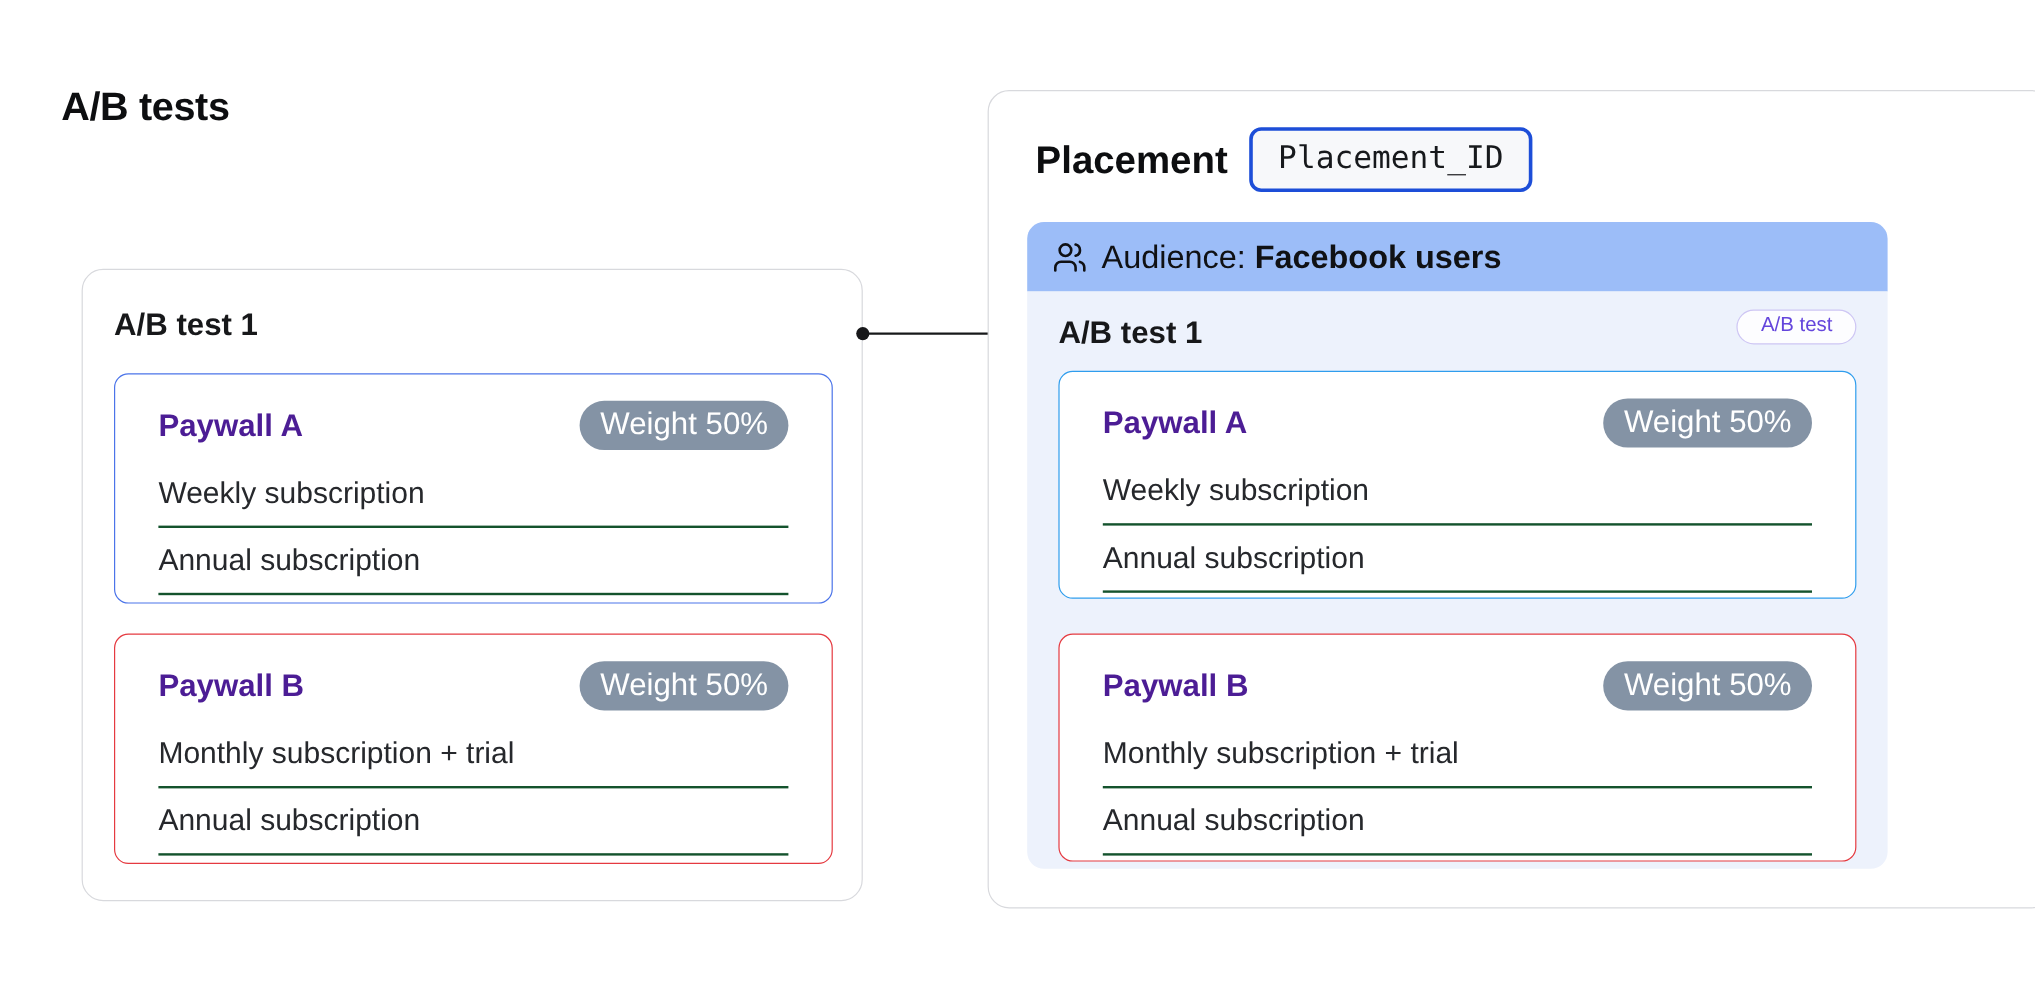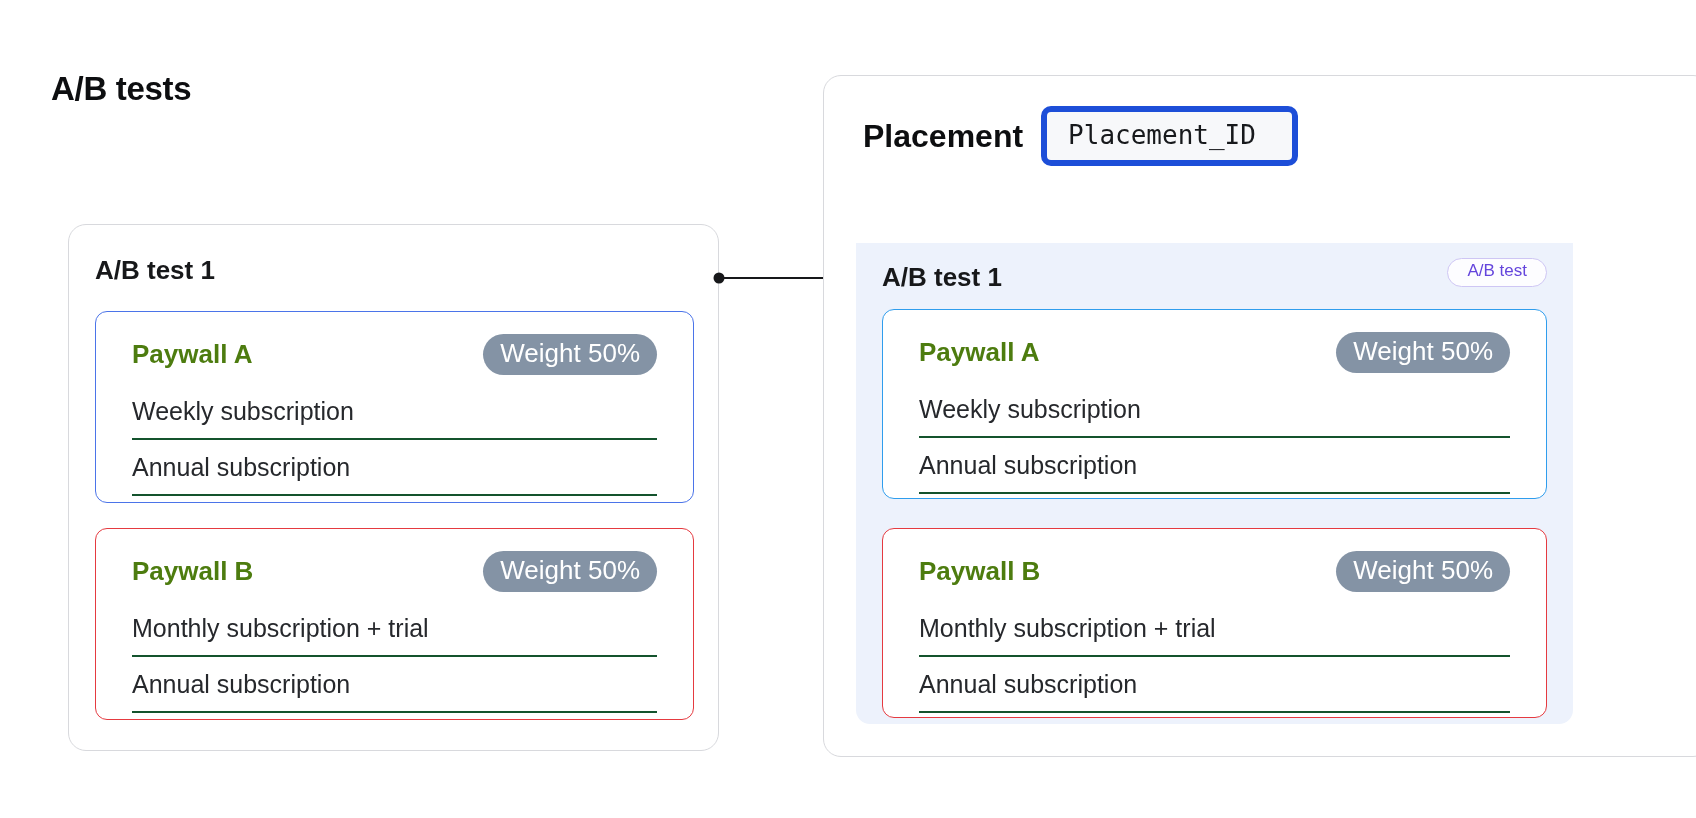--- a/index.html
+++ b/index.html
@@ -31,40 +31,40 @@
   }
   .pos-left-a  { left:26px; top:86px;  width:599px; height:192px; }
   .pos-left-b  { left:26px; top:303px; width:599px; height:192px; }
   .pos-right-a { left:26px; top:66px;  width:665px; height:190px; }
   .pos-right-b { left:26px; top:285px; width:665px; height:190px; }
 
   .paywall-header {
     display:flex; justify-content:space-between; align-items:center;
     margin-bottom:10px; height:40px;
   }
-  .paywall-name { font-size:26px; font-weight:700; color:#4d7c0f; }
+  .paywall-name { font-size:26px; font-weight:700; color:#4c1d95; }
   .weight-badge {
     font-size:26px; color:#ffffff; background:#8493a5;
     padding:4px 17px 6px 17px; border-radius:999px; white-space:nowrap;
   }
   .product-row {
     font-size:25px; line-height:30px; color:#26282c;
     padding:12px 0; border-bottom:2px solid #14532d;
   }
 
   
   .placement-header {
     position:absolute; left:39px; top:30px;
     display:flex; align-items:center; gap:18px;
   }
   .placement-title { font-size:32px; font-weight:700; color:#0d0e10; }
   .placement-id-badge {
     font-family:"DejaVu Sans Mono", monospace; font-size:26px; color:#17191c;
-    background:#f7f8fa; border:6px solid #1d4ed8; border-radius:10px;
-    padding:8px 36px 10px 21px;
+    background:#f7f8fa; border:3px solid #1d4ed8; border-radius:10px;
+    padding:8px 21px 10px 21px;
   }
 
   .audience-bar {
     position:absolute; left:32px; top:109px; width:717px; height:58px;
     background:#9cbdf8; border-radius:14px 14px 0 0;
     display:flex; align-items:center; padding-left:21px; gap:12px;
     font-size:27px; color:#101114;
   }
   .audience-label { font-weight:400; }
   .audience-value { font-weight:700; }
@@ -122,20 +122,32 @@
     <polyline points="136,6 148,16 136,26" fill="none" stroke="#17181a" stroke-width="2" stroke-linecap="round" stroke-linejoin="round"></polyline>
   </svg>
 
   <section class="card right-card">
 
     <div class="placement-header">
       <span class="placement-title">Placement</span>
       <span class="placement-id-badge">Placement_ID</span>
     </div>
 
+    <div class="audience-bar" style="background-color: rgb(156, 189, 248);">
+      <svg class="users-icon" viewBox="0 0 24 24" fill="none" stroke="#101114" stroke-width="1.8" stroke-linecap="round" stroke-linejoin="round">
+        <path d="M16 21v-2a4 4 0 0 0-4-4H6a4 4 0 0 0-4 4v2"></path>
+        <circle cx="9" cy="7" r="4"></circle>
+        <path d="M22 21v-2a4 4 0 0 0-3-3.87"></path>
+        <path d="M16 3.13a4 4 0 0 1 0 7.75"></path>
+      </svg>
+      <span>
+        <span class="audience-label">Audience:</span>
+        <span class="audience-value">Facebook users</span>
+      </span>
+    </div>
 
     <div class="ab-panel" style="background-color: rgb(237, 242, 252);">
       <div class="panel-title">A/B test 1</div>
       <div class="ab-test-badge" style="color: rgb(100, 69, 220);">A/B test</div>
 
       <div class="paywall-box pos-right-a" style="border-color: rgb(47, 157, 237);">
         <div class="paywall-header">
           <span class="paywall-name">Paywall A</span>
           <span class="weight-badge" style="background-color: rgb(132, 147, 165);">Weight 50%</span>
         </div>

